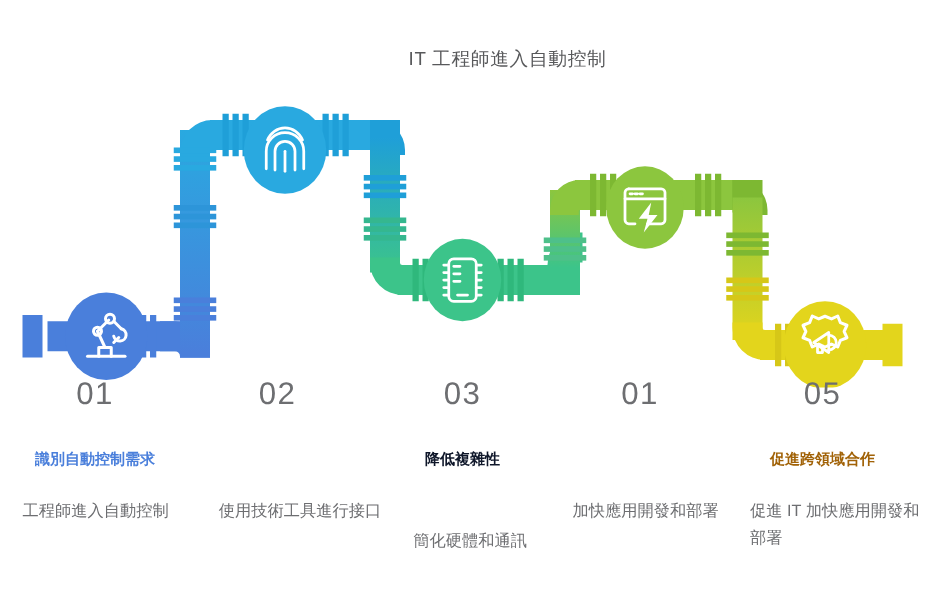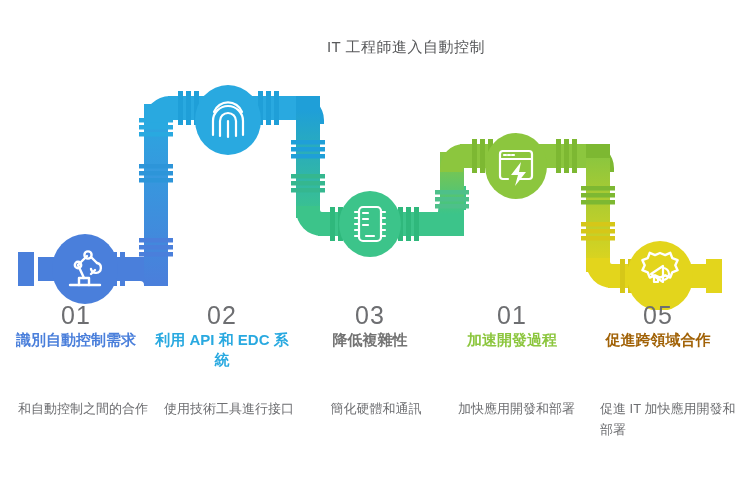--- a/index.html
+++ b/index.html
@@ -23,36 +23,36 @@
 
   .steps { position:absolute; top:300px; left:0; width:624px; height:184px; }
   .step {
     position:absolute; top:0; width:140px; text-align:center;
   }
   .step-num {
     font-size:25px; color:#6d6e71; font-weight:300;
     line-height:30px; letter-spacing:1px;
   }
   .step-head {
-    margin-top:0;
-    font-size:15px; font-weight:bold; line-height:20px;
+    margin-top:28px;
+    font-size:12px; font-weight:bold; line-height:20px;font-family:Liberation Mono, monospace;
   }
   .step-desc {
     position:absolute; left:0; top:98px; width:140px;
     font-size:13px; color:#6d6e71; line-height:21px;
     text-align:left;
   }
   .step.s1 { left:6px; }
   .step.s2 { left:152px; }
   .step.s3 { left:300px; }
   .step.s4 { left:442px; }
   .step.s5 { left:588px; }
   .step.s1 .step-desc { left:12px; }
-  .step.s2 .step-desc { left:12px; }
-  .step.s3 .step-desc { left:6px; text-align:center; }
+  .step.s2 .step-desc { left:23px; }
+  .step.s3 .step-desc { left:6px; text-align:center;margin-top:24px; }
   .step.s4 .step-desc { left:16px; }
   .step.s5 .step-desc { left:12px; }
 </style>
 </head>
 <body>
 
 <div id="stage">
 
   <div class="title">IT 工程師進入自動控制</div>
 
@@ -245,38 +245,36 @@
         <path d="M654 277 v5 h4 v-4"></path>
       </g>
     </g>
   </svg>
 
   <div class="steps">
 
     <div class="step s1">
       <div class="step-num">01</div>
       <div class="step-head" style="color:#4a7fdb">識別自動控制需求</div>
-      <div class="step-desc">和自動控制之間的合作</div>
+      <div class="step-desc">工程師進入自動控制</div>
     </div>
 
     <div class="step s2">
       <div class="step-num">02</div>
-      <div class="step-head" style="color:#29a9e0">利用 API 和 EDC 系統</div>
       <div class="step-desc">使用技術工具進行接口</div>
     </div>
 
     <div class="step s3">
       <div class="step-num">03</div>
-      <div class="step-head" style="color:#737373">降低複雜性</div>
+      <div class="step-head" style="color:#0f172a">降低複雜性</div>
       <div class="step-desc">簡化硬體和通訊</div>
     </div>
 
     <div class="step s4">
       <div class="step-num">01</div>
-      <div class="step-head" style="color:#8cc63e">加速開發過程</div>
       <div class="step-desc">加快應用開發和部署</div>
     </div>
 
     <div class="step s5">
       <div class="step-num">05</div>
       <div class="step-head" style="color:#a16207">促進跨領域合作</div>
       <div class="step-desc">促進 IT 加快應用開發和部署</div>
     </div>
 
   </div>

